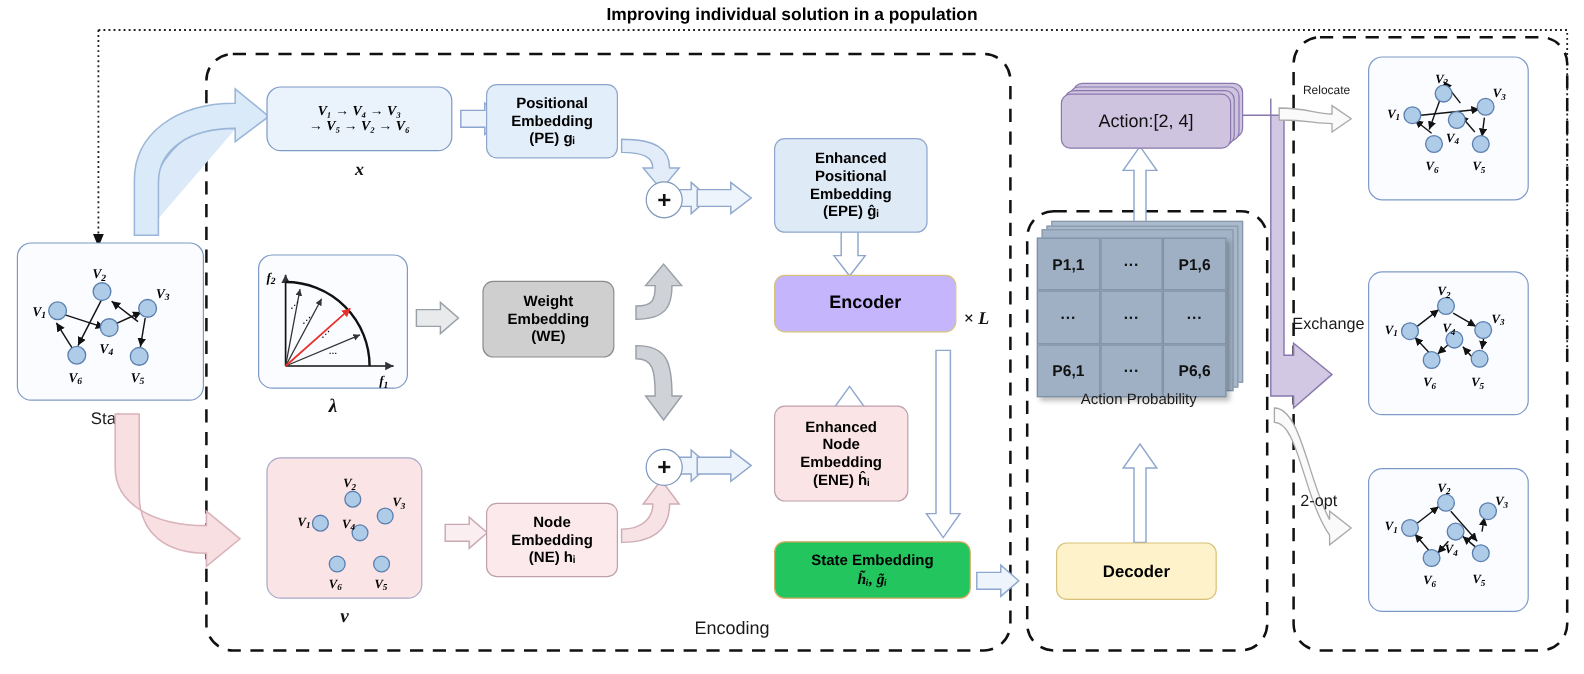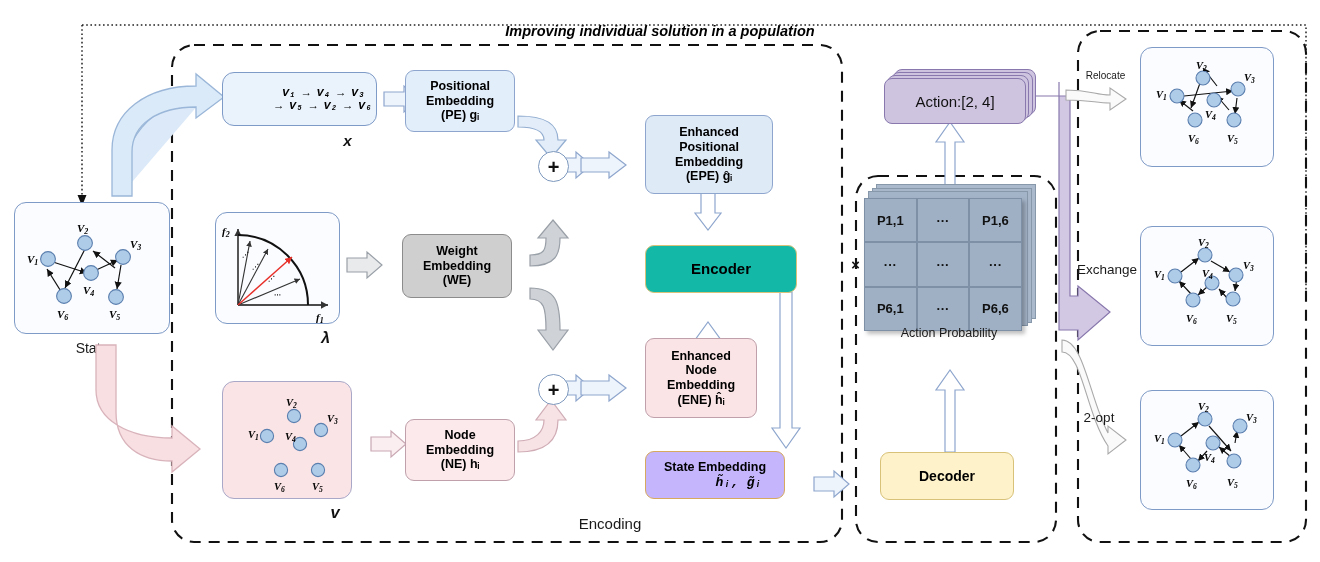--- a/index.html
+++ b/index.html
@@ -11,30 +11,30 @@
         font-weight:bold;color:#000;line-height:1.18;}
   .stack{position:absolute;box-sizing:border-box;border:1.2px solid #7e9ac6;border-radius:12px;background:#fbfcff;}
   .stack .sh1,.stack .sh2,.stack .sh3{position:absolute;box-sizing:border-box;border:1.2px solid #7e9ac6;
         border-radius:12px;background:#fbfcff;}
   .caption{position:absolute;text-align:center;color:#111;font-weight:bold;font-style:italic;}
   .plabel{position:absolute;text-align:center;color:#1a1a1a;}
   svg{position:absolute;left:0;top:0;overflow:visible;pointer-events:none;}
   .nodec{fill:#aecbe8;stroke:#5b7fae;stroke-width:1.1;}
   .nlab{font-family:"Liberation Serif",serif;font-style:italic;font-weight:bold;fill:#000;}
   .title{position:absolute;font-weight:bold;color:#000;}
-  .it{font-family:Liberation Mono, monospace;font-style:italic;margin-left:48px;}
+  .it{font-family:Liberation Serif, serif;font-style:italic;}
   .matcell{position:absolute;box-sizing:border-box;background:#9fb0c4;border:1px solid #7e90a6;
            display:flex;align-items:center;justify-content:center;font-weight:bold;color:#111;}
 </style>
 </head>
 <body>
 
 <div id="stage">
 
-  <div class="title" style="left:0;top:23px;width:1320px;text-align:center;font-size:14.5px;font-style:italic;">Improving individual solution in a population</div>
+  <div class="title" style="left:0;top:5px;width:1320px;text-align:center;font-size:14.5px;">Improving individual solution in a population</div>
 
   <svg width="1320" height="562">
 
     <path d="M82 25 L1306 25 L1306 293" fill="none" stroke="#222" stroke-width="1.5" stroke-dasharray="1.6 2.6"></path>
     <path d="M82 25 L82 196" fill="none" stroke="#222" stroke-width="1.5" stroke-dasharray="1.6 2.6"></path>
     <polygon points="82,206 77.5,195 86.5,195" fill="#111"></polygon>
 
     <rect x="172" y="45" width="670" height="497" rx="22" ry="22" fill="none" stroke="#111" stroke-width="2.1" stroke-dasharray="11 8"></rect>
 
     <rect x="856" y="176" width="200" height="366" rx="22" ry="22" fill="none" stroke="#111" stroke-width="2.1" stroke-dasharray="11 8"></rect>
@@ -247,35 +247,35 @@
 
   <div class="rbox" style="left:645px;top:115px;width:128px;height:79px;background:#dfeaf7;font-size:12.5px;">
     <div>
       <div>Enhanced</div>
       <div>Positional</div>
       <div>Embedding</div>
       <div>(EPE) ĝᵢ</div>
     </div>
   </div>
 
-  <div class="rbox" style="left:645px;top:245px;width:152px;height:48px;background:#14b8a6;border-color:#d8c27a;font-size:15px;">
+  <div class="rbox" style="left:645px;top:229px;width:152px;height:48px;background:#c4b5fd;border-color:#d8c27a;font-size:15px;">
     <span>Encoder</span>
   </div>
   <div class="it" style="position:absolute;left:803px;top:258px;font-size:15px;font-weight:bold;color:#111;">× L</div>
 
   <div class="rbox" style="left:645px;top:338px;width:112px;height:80px;background:#fbe4e6;border-color:#bfa0ab;font-size:12.5px;">
     <div>
       <div>Enhanced</div>
       <div>Node</div>
       <div>Embedding</div>
       <div>(ENE) ĥᵢ</div>
     </div>
   </div>
 
-  <div class="rbox" style="left:645px;top:451px;width:140px;height:48px;background:#c4b5fd;border-color:#d6a95e;font-size:12.5px;">
+  <div class="rbox" style="left:645px;top:451px;width:164px;height:48px;background:#22c55e;border-color:#d6a95e;font-size:12.5px;">
     <div>
       <div>State Embedding</div>
       <div class="it" style="font-size:13px;">h̃ᵢ, g̃ᵢ</div>
     </div>
   </div>
 
   <div class="plabel" style="left:520px;top:515px;width:180px;font-size:15px;">Encoding</div>
 
   <div class="rbox" style="left:880px;top:452px;width:134px;height:48px;background:#fdf2c9;border-color:#d8c27a;font-size:14px;">
     <span>Decoder</span>

